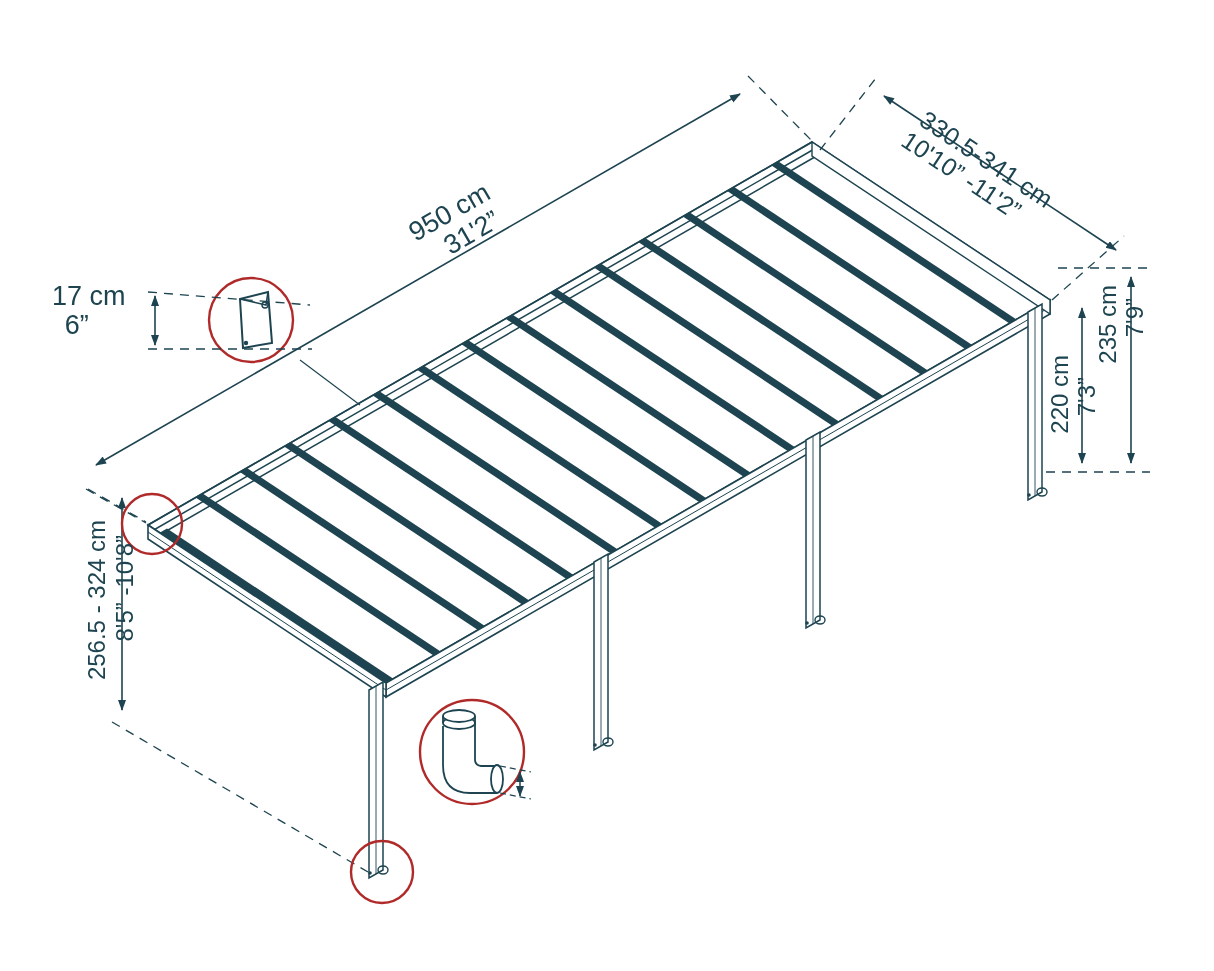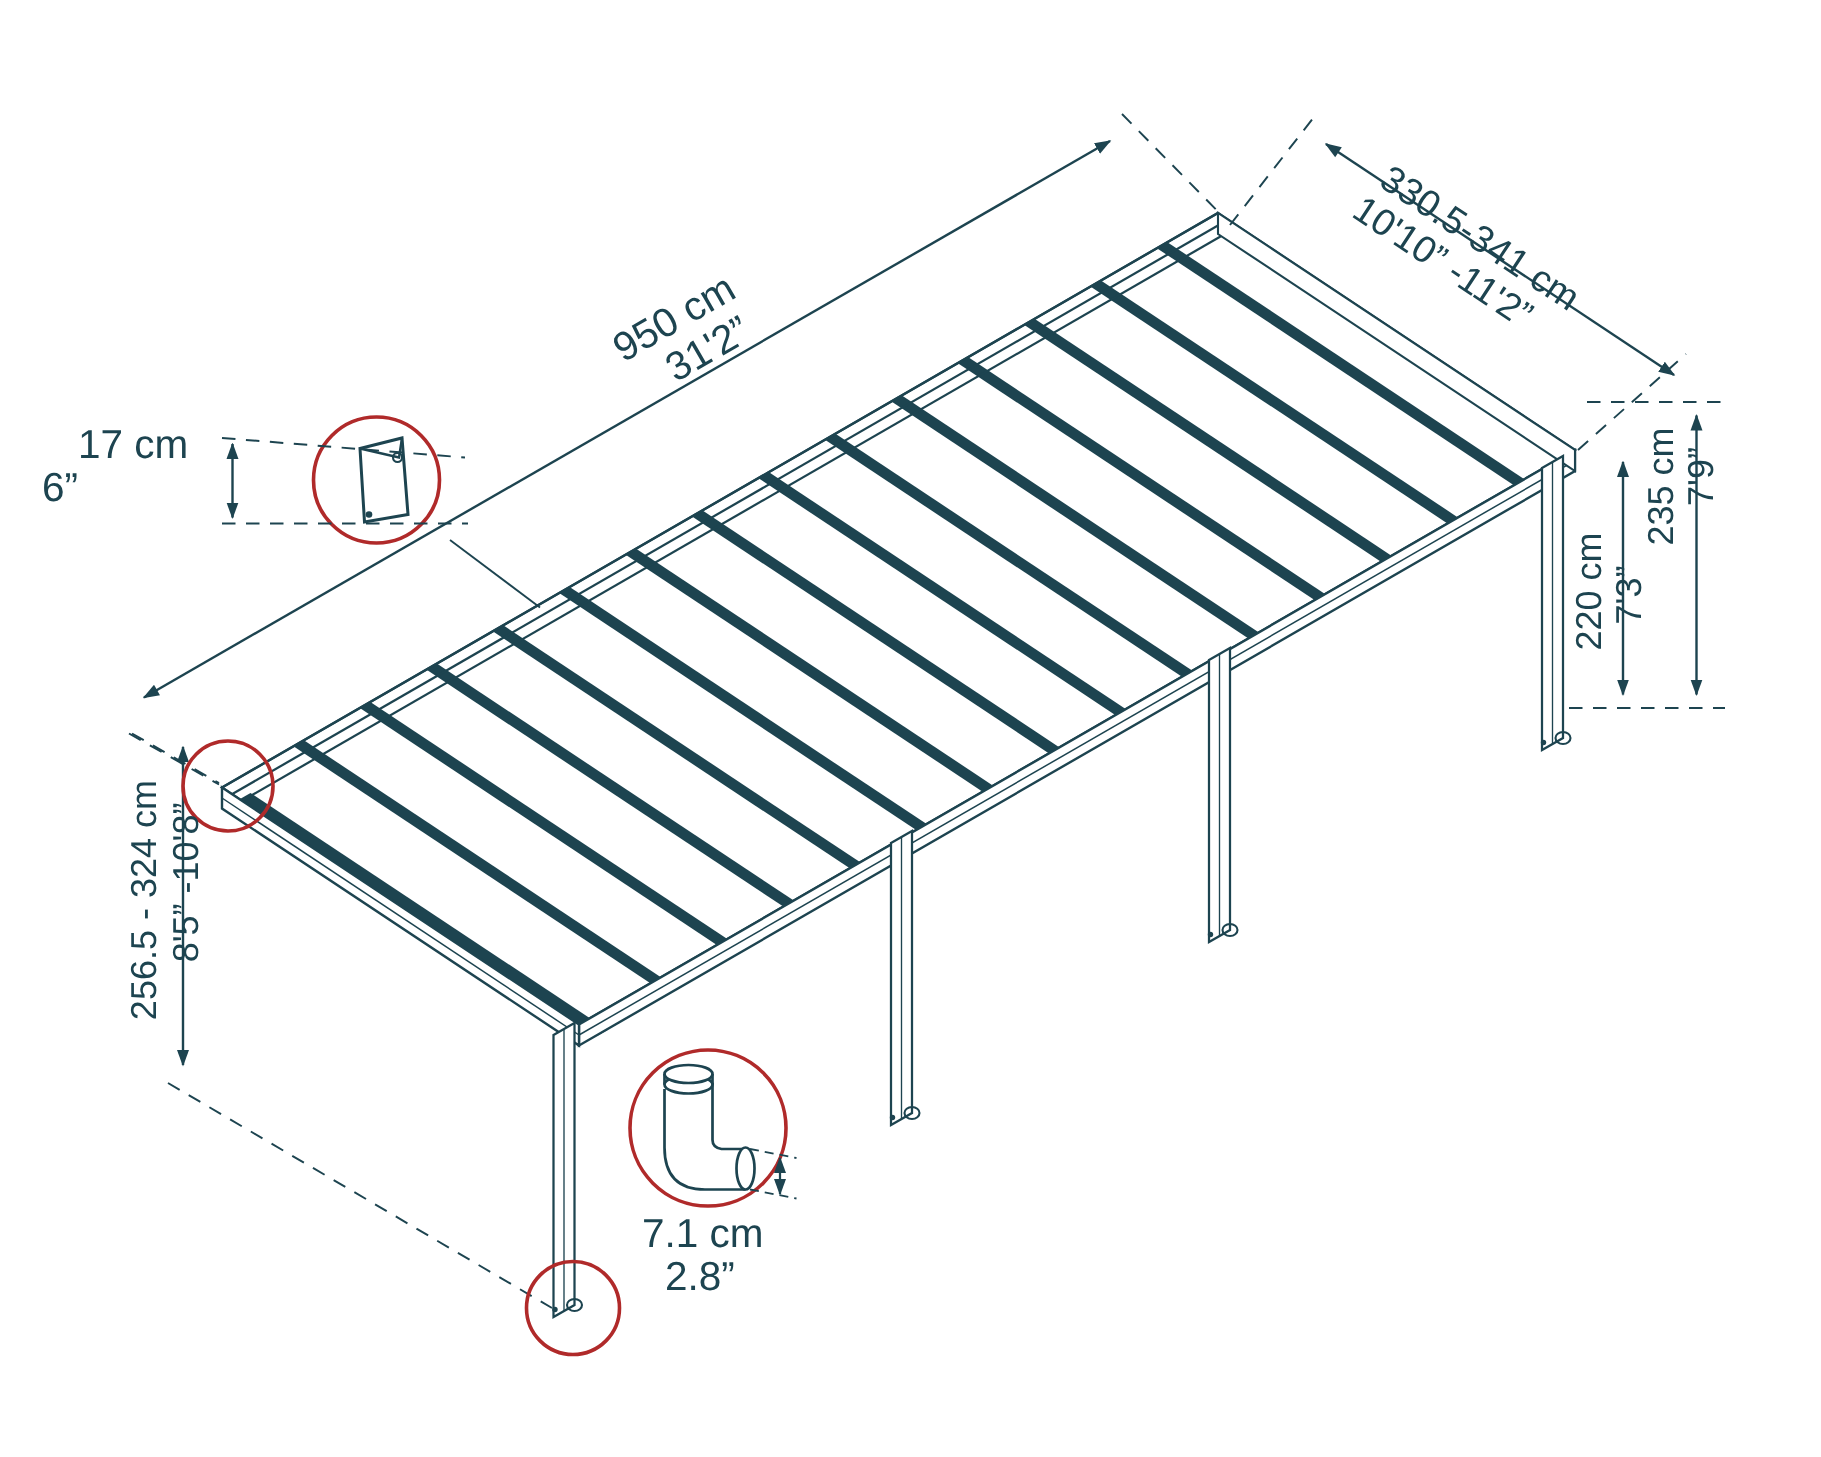--- a/index.html
+++ b/index.html
@@ -198,23 +198,19 @@
   <span>7'3”</span>
 </div>
 
 <div class="lbl sm" style="left:84px;top:520px;writing-mode:vertical-rl;transform:rotate(180deg);">
   <span>256.5 - 324 cm</span>
 </div>
 <div class="lbl sm" style="left:112px;top:535px;writing-mode:vertical-rl;transform:rotate(180deg);">
   <span>8'5” -10'8”</span>
 </div>
 
-<div class="lbl big" style="left:52px;top:282px;text-align:left;">
+<div class="lbl big" style="left:52px;top:282px;text-align:center;">
   <div>17 cm</div>
   <div style="margin-left:-24px;">6”</div>
 </div>
 
-<div class="lbl big" style="left:428px;top:808px;text-align:center;">
-  <div>7.1 cm</div>
-  <div style="margin-left:-4px;">2.8”</div>
-</div>
 
 </div>
 
 </body></html>

